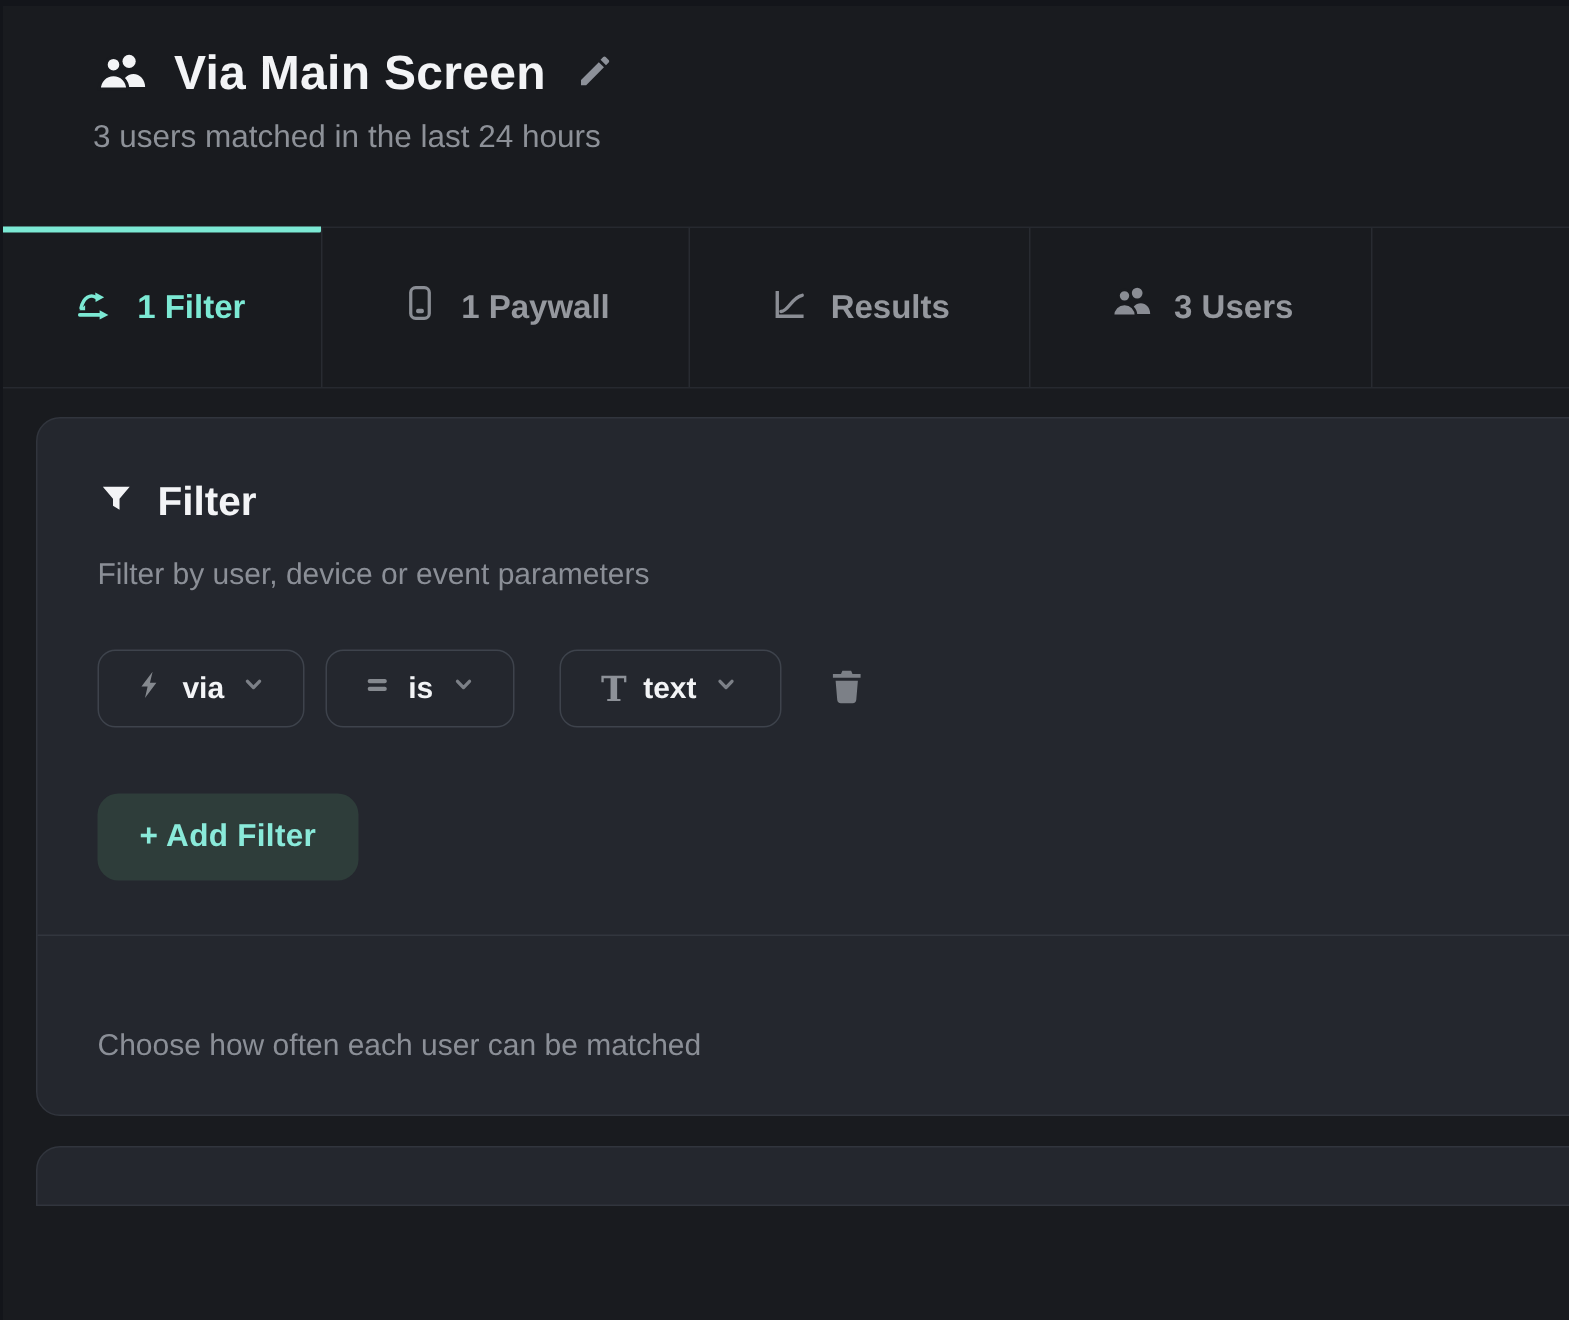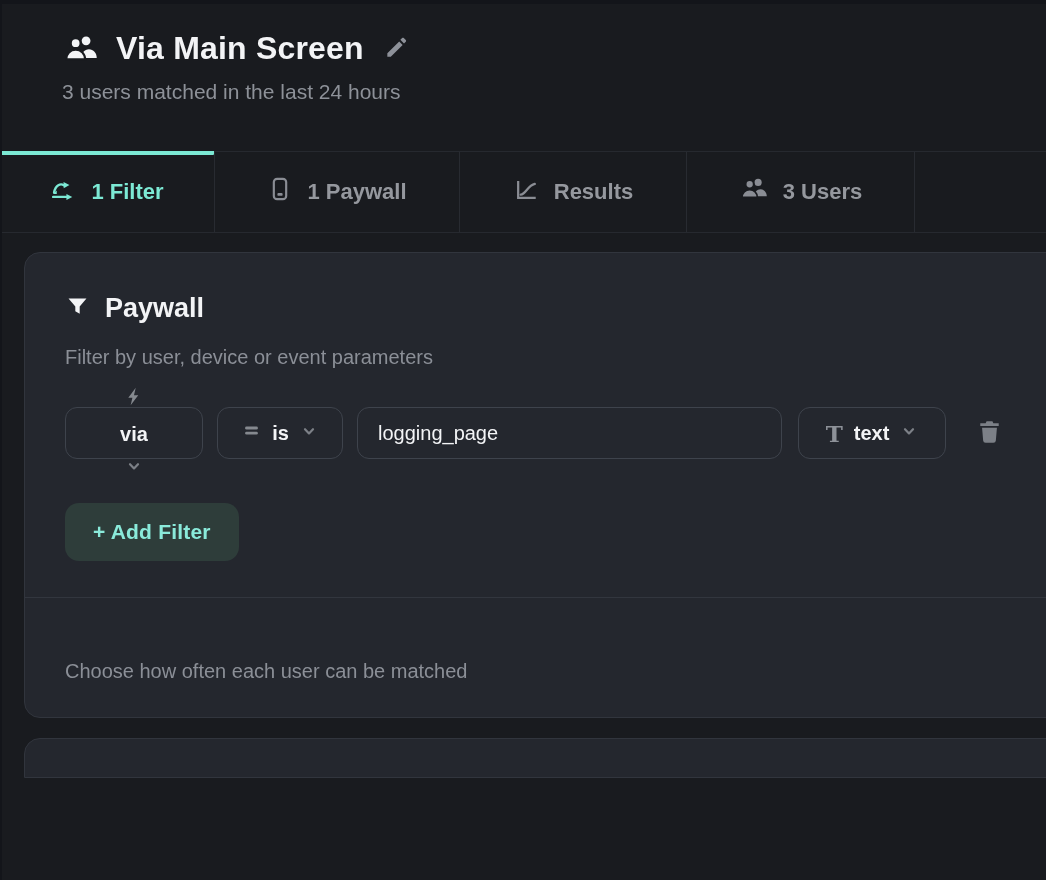--- a/index.html
+++ b/index.html
@@ -17,21 +17,21 @@
   
   .header { height:151px; padding:30px 0 0 62px; }
   .title-row { display:flex; align-items:center; gap:16px; }
   .title-row .users-ic { width:38px; height:32px; flex:none; }
   .page-title { font-size:32px; font-weight:700; color:#f3f4f6; letter-spacing:.2px; }
   .edit-btn { background:none; border:none; cursor:pointer; margin-left:4px; display:flex; align-items:center; }
   .subtitle { margin-top:13px; font-size:21px; color:#8d9198; }
 
   
   .tabbar {
-    height:82px; display:flex; align-items:stretch;
+    height:108px; display:flex; align-items:stretch;
     border-top:1px solid #26292f; border-bottom:1px solid #26292f;
   }
   .tab {
     position:relative; display:flex; align-items:center; justify-content:center;
     gap:14px; border-right:1px solid #282b31; cursor:pointer; background:transparent;
     font-size:22px; font-weight:600; color:#95989e;
   }
   .tab svg { flex:none; }
   .tab.active { color:#7ce9d4; }
   .tab.active::before {
@@ -52,21 +52,21 @@
   .section-heading h2 { font-size:27px; font-weight:600; color:#f3f4f6; }
   .section-desc { margin-top:22px; font-size:20px; color:#8b8f97; }
 
   .filter-row { margin-top:38px; display:flex; align-items:center; }
   .pill {
     height:52px; border:1px solid #3e434c; border-radius:12px;
     background:transparent; display:flex; align-items:center; justify-content:center;
     gap:11px; cursor:pointer; color:#f3f4f6; font-size:20px; font-weight:600;
     font-family:"Liberation Sans", sans-serif;
   }
-  .pill-property { width:138px; margin-right:14px;flex-direction:column; }
+  .pill-property { width:138px; margin-right:14px; }
   .pill-operator { width:126px; margin-right:14px; }
   .pill-type     { width:148px; margin-left:16px; }
   .value-input {
     width:425px; height:52px; border:1px solid #3e434c; border-radius:12px;
     background:transparent; color:#f3f4f6; font-size:20px; font-weight:500;
     padding:0 20px; outline:none; font-family:"Liberation Sans", sans-serif;
   }
   .t-glyph { font-family:"DejaVu Serif", serif; font-size:23px; color:#8d9198; line-height:1; }
   .trash-btn { background:none; border:none; cursor:pointer; margin-left:30px; display:flex; align-items:center; }
 
@@ -164,21 +164,21 @@
 
 <div class="card">
 
   <div class="card-section">
     <div class="section-heading">
       <span>
         <svg viewBox="0 0 24 24" width="25" height="25">
           <path d="M3.4 4.3h17.2l-6.5 7.7v7l-4.2-2.5v-4.5z" fill="#f3f4f6"></path>
         </svg>
       </span>
-      <h2>Paywall</h2>
+      <h2>Filter</h2>
     </div>
     <div class="section-desc">Filter by user, device or event parameters</div>
 
     <div class="filter-row">
 
       <button class="pill pill-property">
         <span>
           <svg viewBox="0 0 24 24" width="21" height="21">
             <path d="M13.4 2 4.9 13.3h4.7L7.6 22l8.7-11.5h-4.9z" fill="#85898f"></path>
           </svg>
@@ -199,21 +199,20 @@
           </svg>
         </span>
         <span>is</span>
         <span>
           <svg viewBox="0 0 18 18" width="18" height="18" fill="none">
             <path d="M5 7.2 9 11.4 13 7.2" stroke="#7c8087" stroke-width="2.2" stroke-linecap="round" stroke-linejoin="round"></path>
           </svg>
         </span>
       </button>
 
-      <input class="value-input" type="text" value="logging_page" style="">
 
       <button class="pill pill-type">
         <span class="t-glyph">T</span>
         <span>text</span>
         <span>
           <svg viewBox="0 0 18 18" width="18" height="18" fill="none">
             <path d="M5 7.2 9 11.4 13 7.2" stroke="#7c8087" stroke-width="2.2" stroke-linecap="round" stroke-linejoin="round"></path>
           </svg>
         </span>
       </button>

